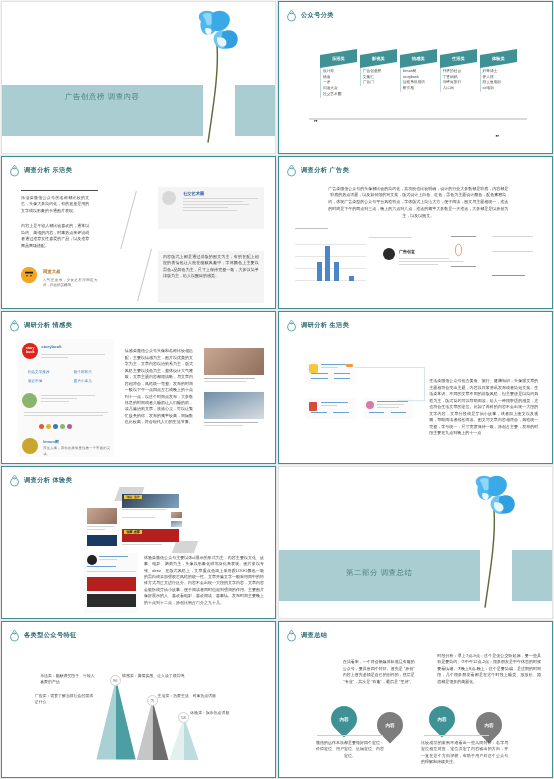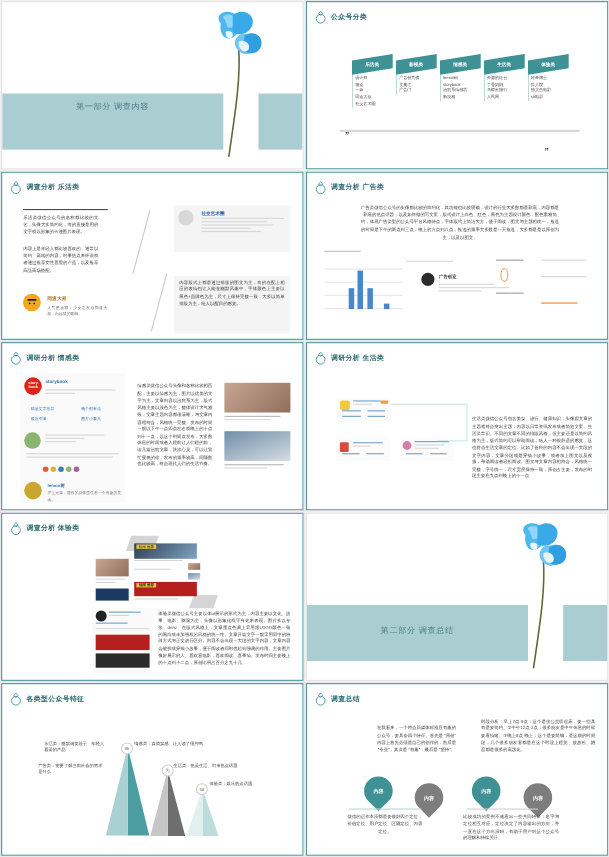--- a/index.html
+++ b/index.html
@@ -129,21 +129,21 @@
 </style>
 </head>
 <body>
 
 <div class="grid">
 
   <div class="slide plain">
     <div class="band main"></div>
     <div class="band side"></div>
     <div class="band-text">
-      <span>第一部分    调查内容</span>
+      <span>广告创意榜    调查内容</span>
     </div>
     <svg class="flower" viewBox="0 0 80 160">
       <path d="M38 44 C40 75, 34 110, 28 152" stroke="#5d6b3b" stroke-width="1.6" fill="none"></path>
       <path d="M20 18 C12 8, 28 2, 36 10 C42 16, 40 28, 32 32 C24 36, 18 28, 20 18 Z" fill="#4fb7ef"></path>
       <path d="M24 14 C18 10, 30 6, 34 12 C37 17, 32 24, 27 22 Z" fill="#8fd6f7"></path>
       <path d="M32 10 C40 2, 54 8, 52 18 C50 28, 38 32, 32 26 Z" fill="#3aa9e8"></path>
       <path d="M36 32 C30 40, 40 52, 50 48 C58 45, 58 34, 50 30 C44 27, 39 28, 36 32 Z" fill="#6ec5f2"></path>
       <path d="M44 30 C54 24, 64 32, 60 42 C57 50, 44 50, 42 42 Z" fill="#2f9fe0"></path>
       <path d="M38 36 C44 34, 50 38, 48 44 C46 48, 39 46, 38 40 Z" fill="#e6f4fc"></path>
       <path d="M25 26 C30 24, 34 28, 31 32 C28 35, 24 31, 25 26 Z" fill="#eef7fd"></path>

